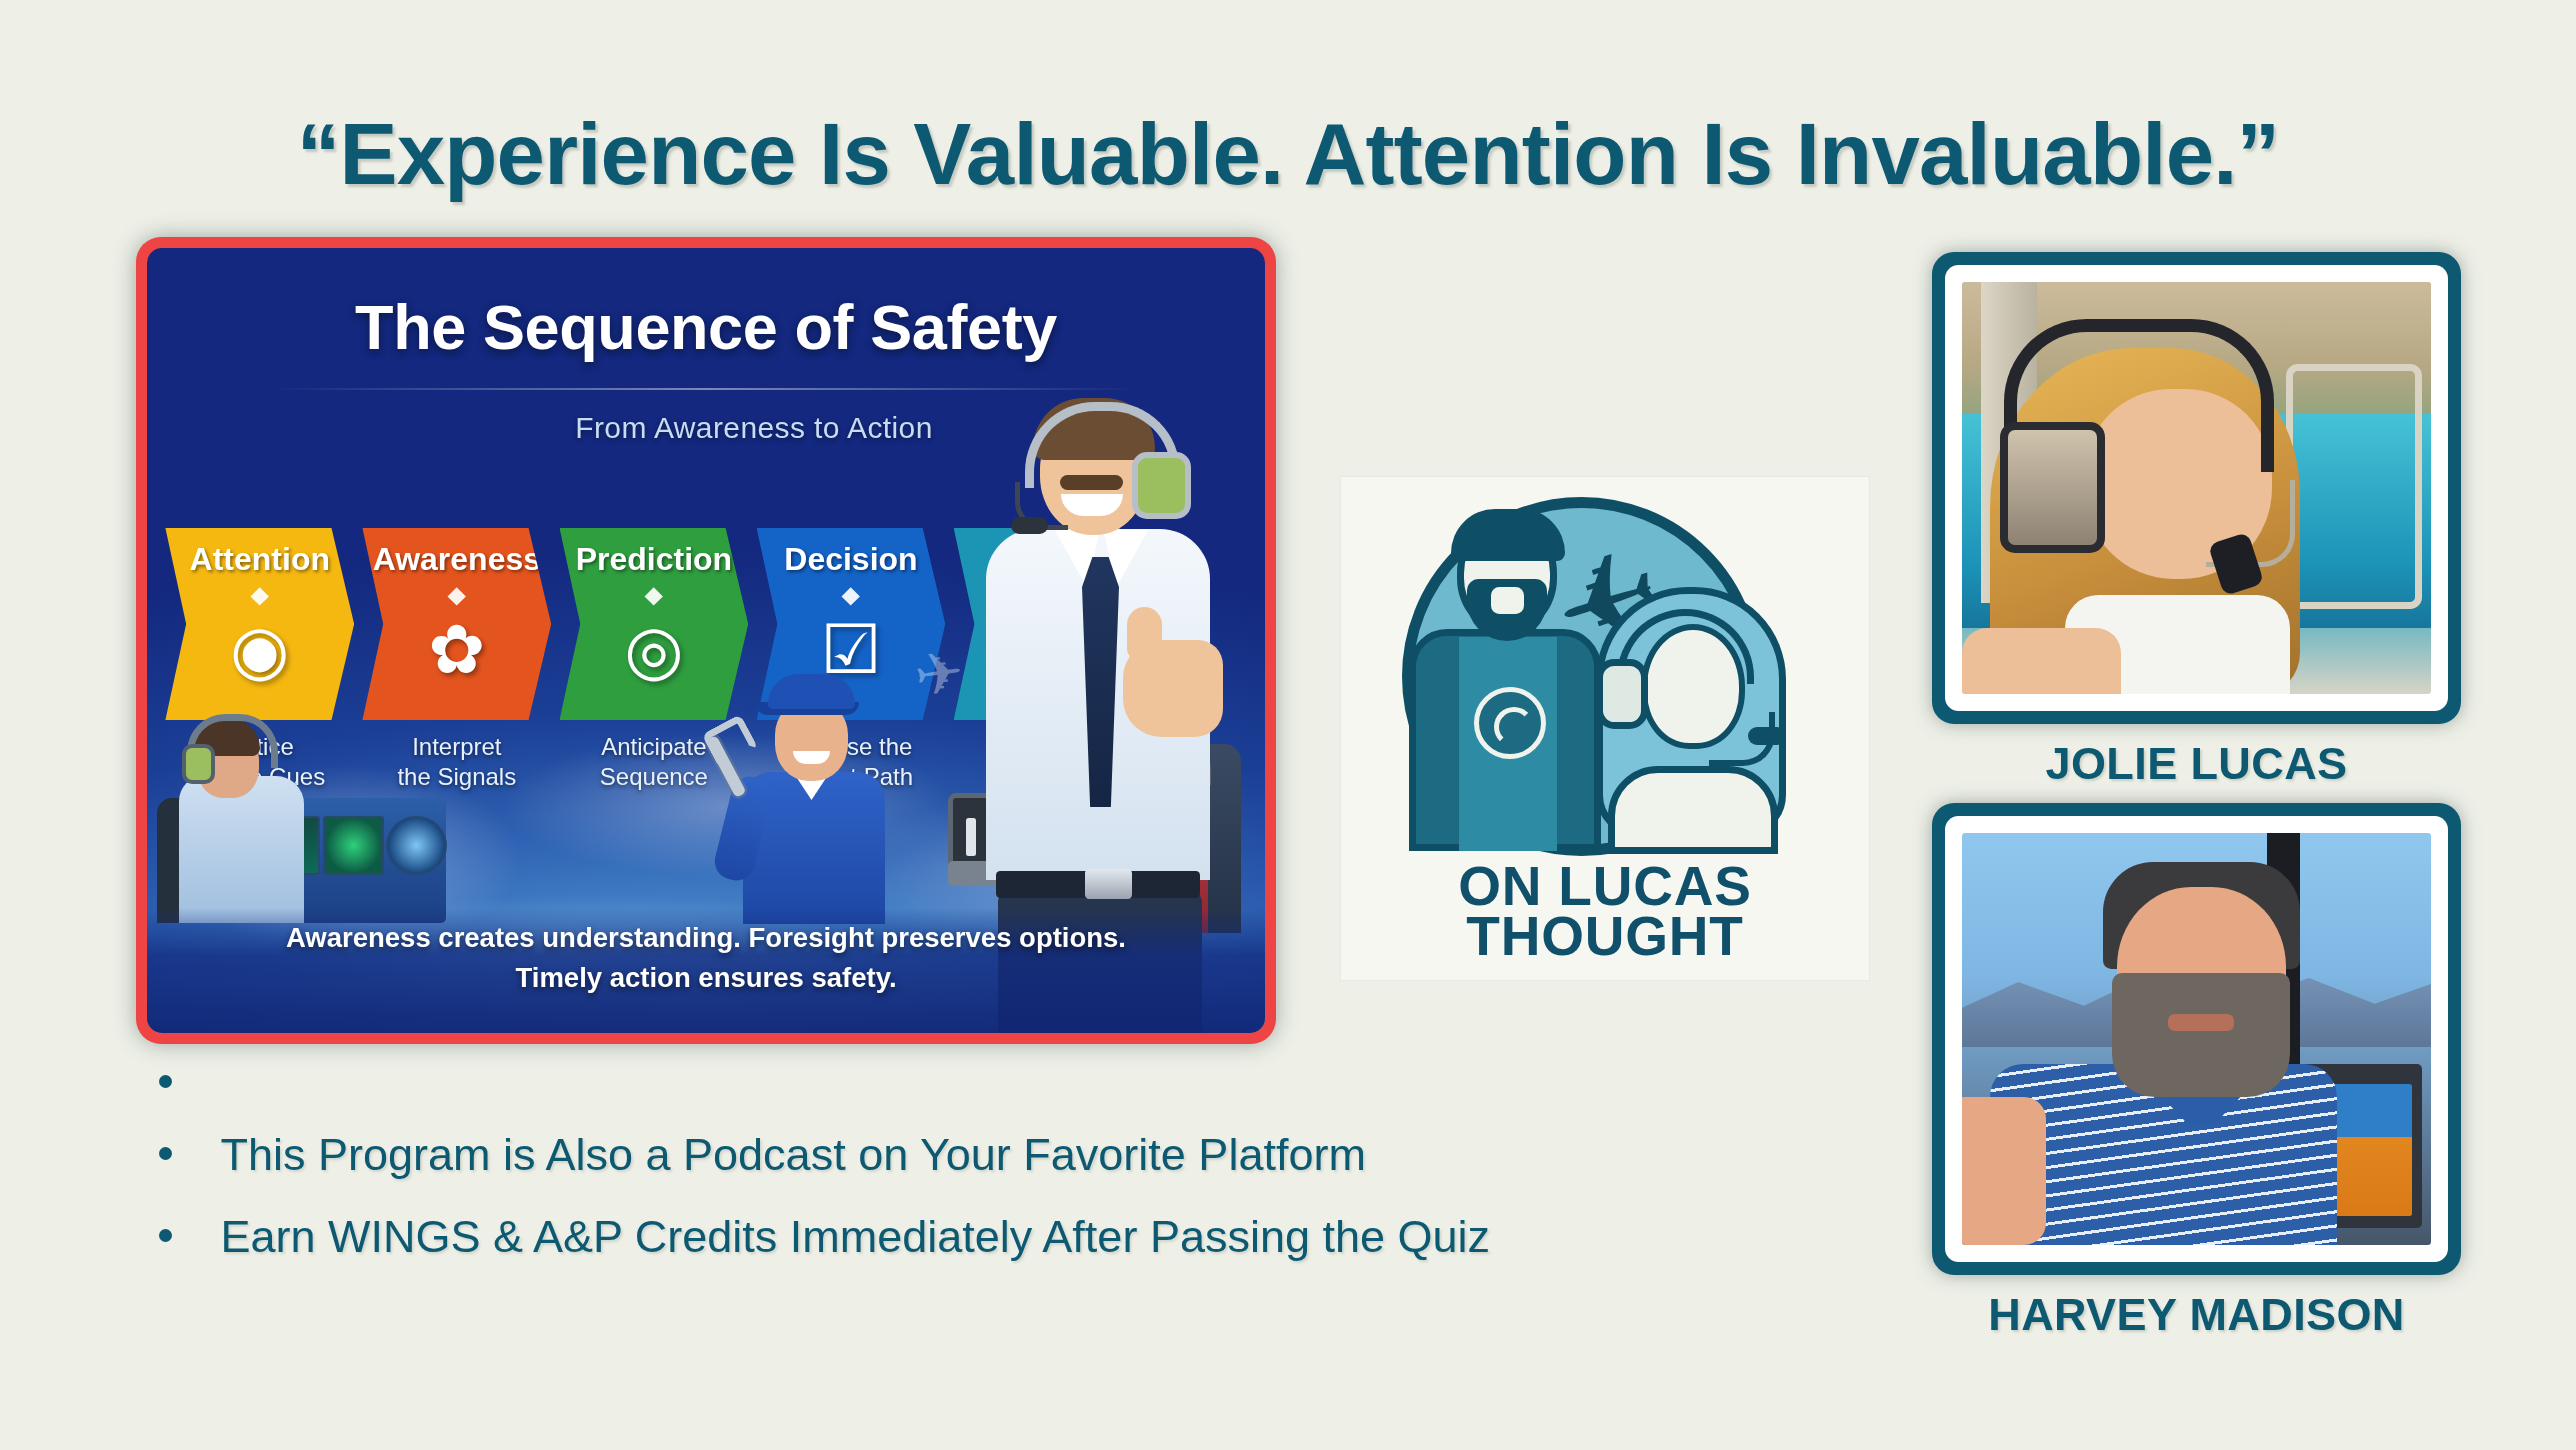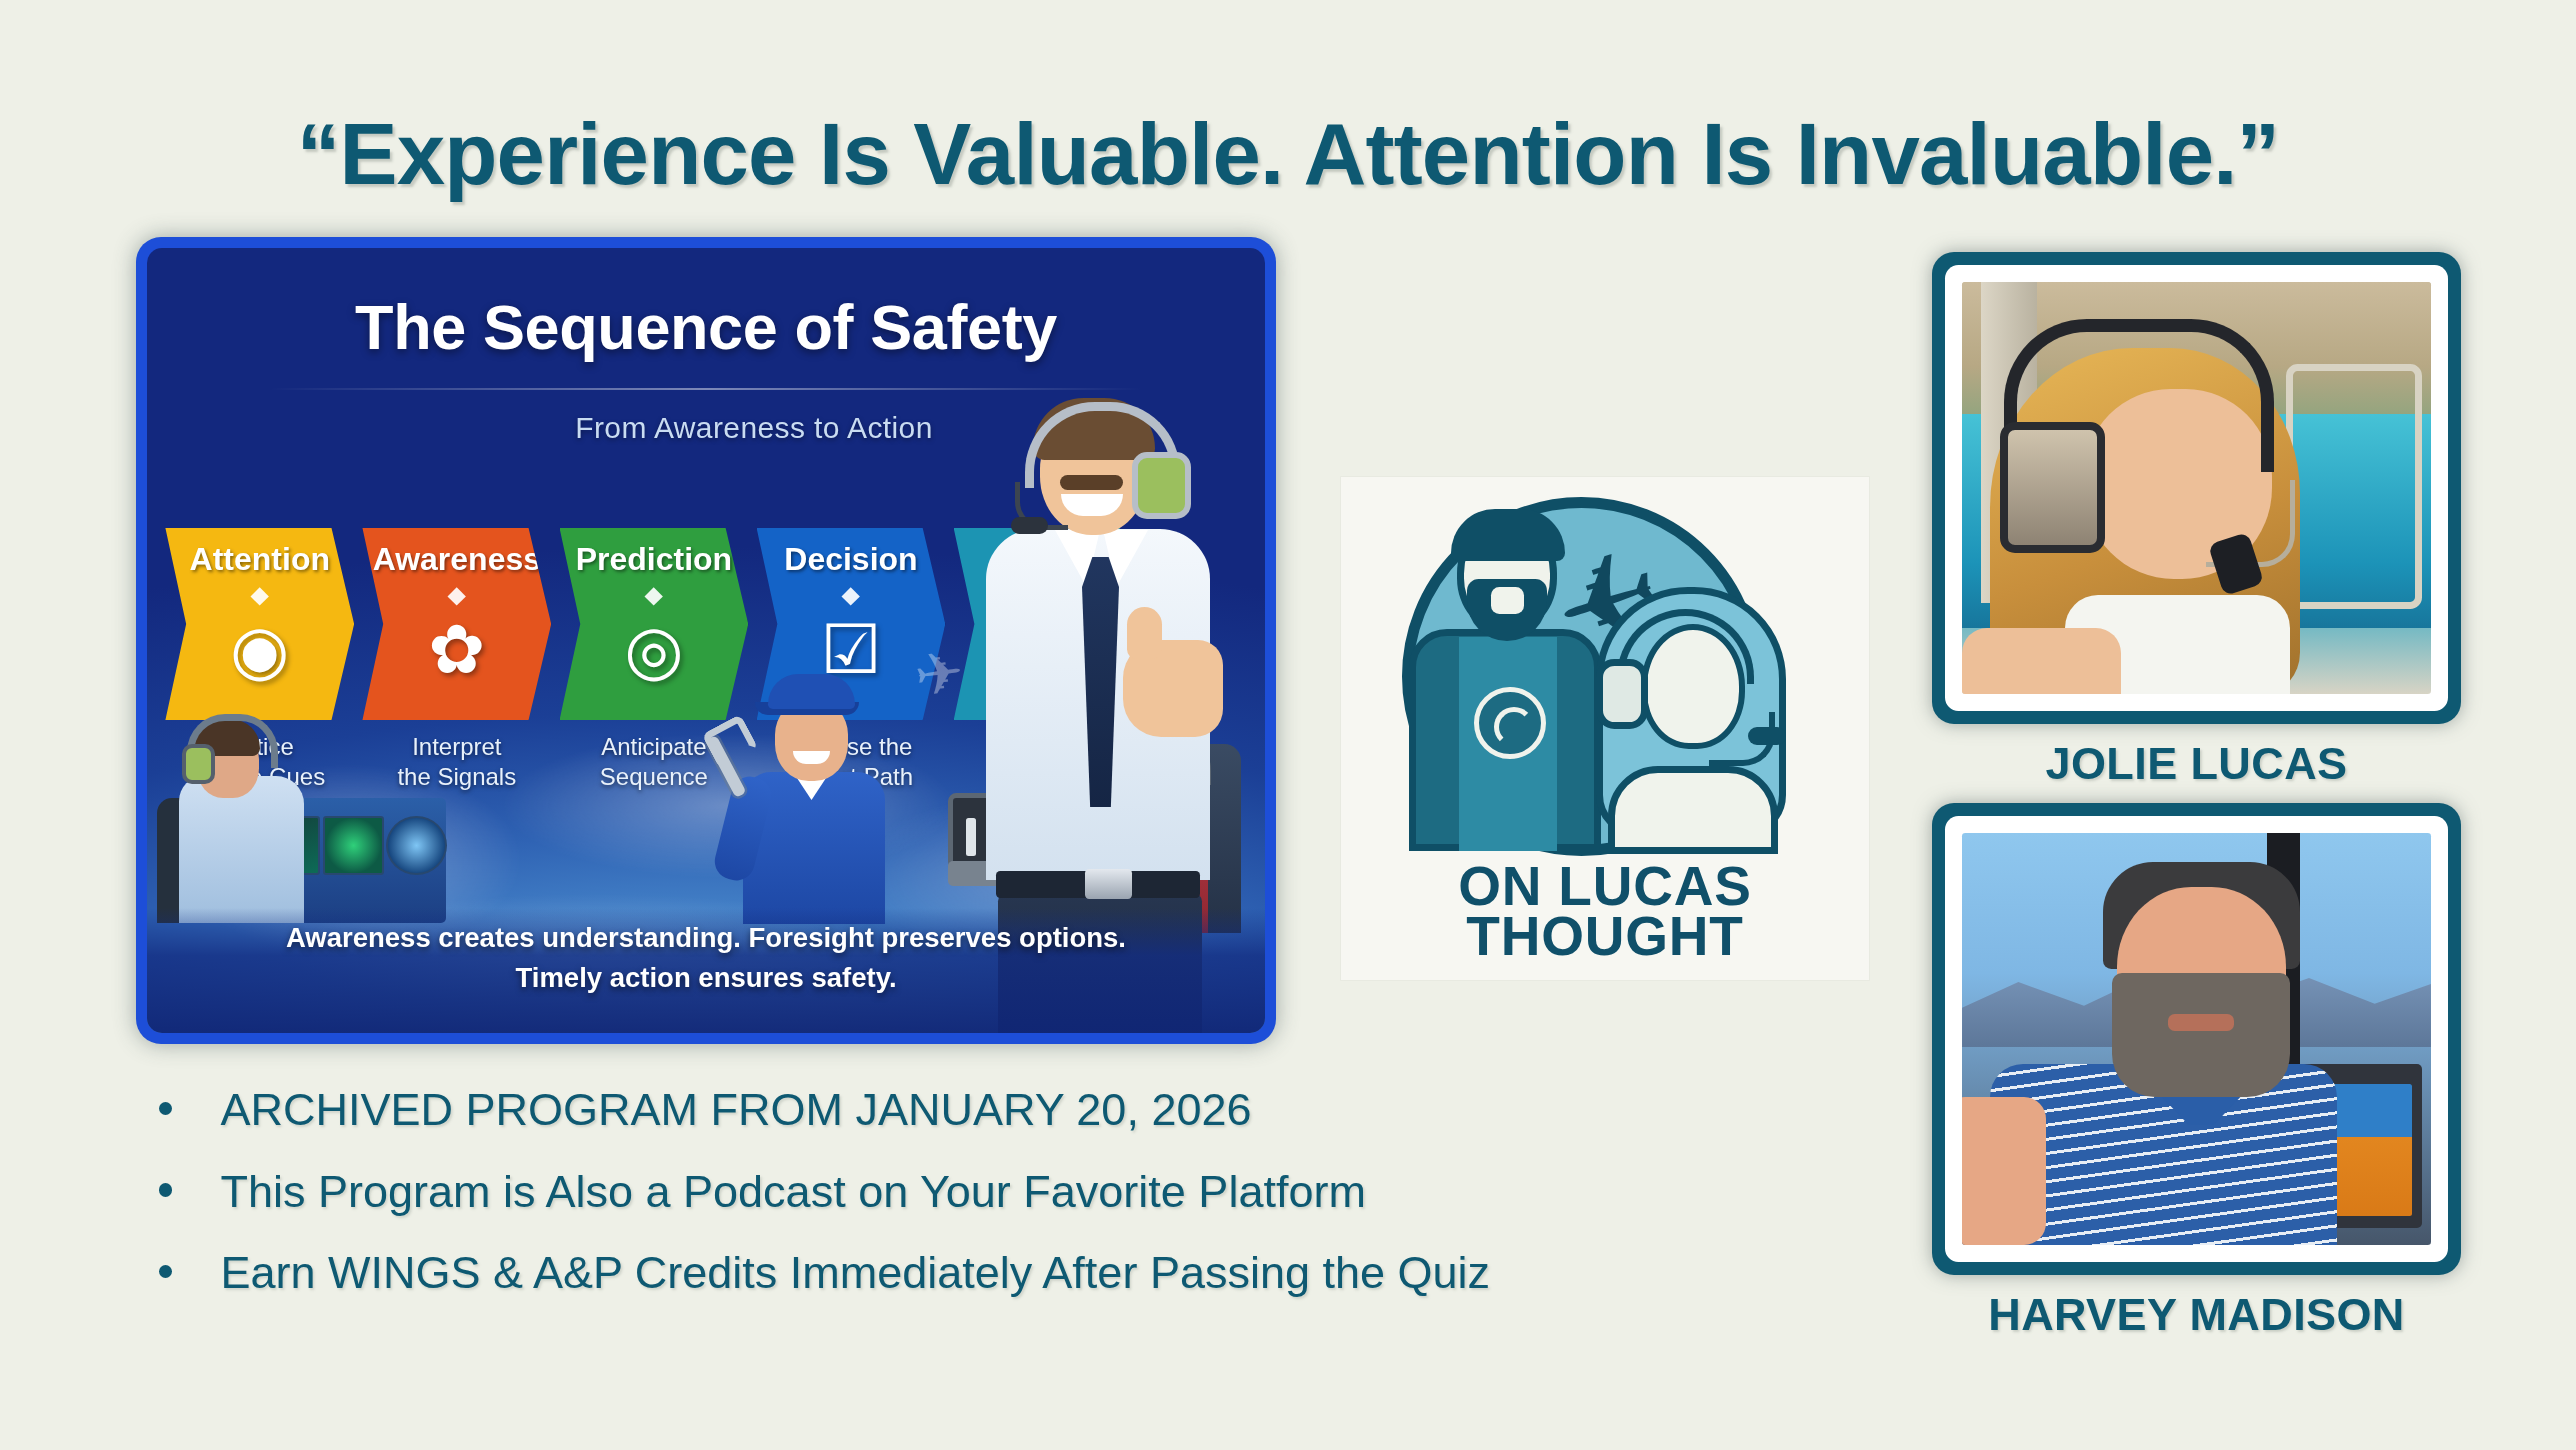--- a/index.html
+++ b/index.html
@@ -32,21 +32,21 @@
   }
 
   
   #safety-card {
     position: absolute;
     left: 136px;
     top: 237px;
     width: 1140px;
     height: 807px;
     border-radius: 25px;
-    background: #1d4ed8;
+    background: #ef4444;
     padding: 11px;
     box-sizing: border-box;
     box-shadow: 0 0 22px rgba(60,80,80,0.45);
   }
   #safety-inner {
     position: relative;
     width: 100%;
     height: 100%;
     border-radius: 15px;
     overflow: hidden;
@@ -904,21 +904,20 @@
       <div class="beard"></div>
       <div class="lips"></div>
     </div>
   </div>
 </div>
 <div class="photo-caption" id="caption-harvey">HARVEY MADISON</div>
 
 <div id="bullets">
   <div class="bullet-row">
     <div class="bullet-dot"></div>
-    <div class="bullet-text">ARCHIVED PROGRAM FROM JANUARY 20, 2026</div>
   </div>
   <div class="bullet-row">
     <div class="bullet-dot"></div>
     <div class="bullet-text">This Program is Also a Podcast on Your Favorite Platform</div>
   </div>
   <div class="bullet-row">
     <div class="bullet-dot"></div>
     <div class="bullet-text">Earn WINGS &amp; A&amp;P Credits Immediately After Passing the Quiz</div>
   </div>
 </div>

